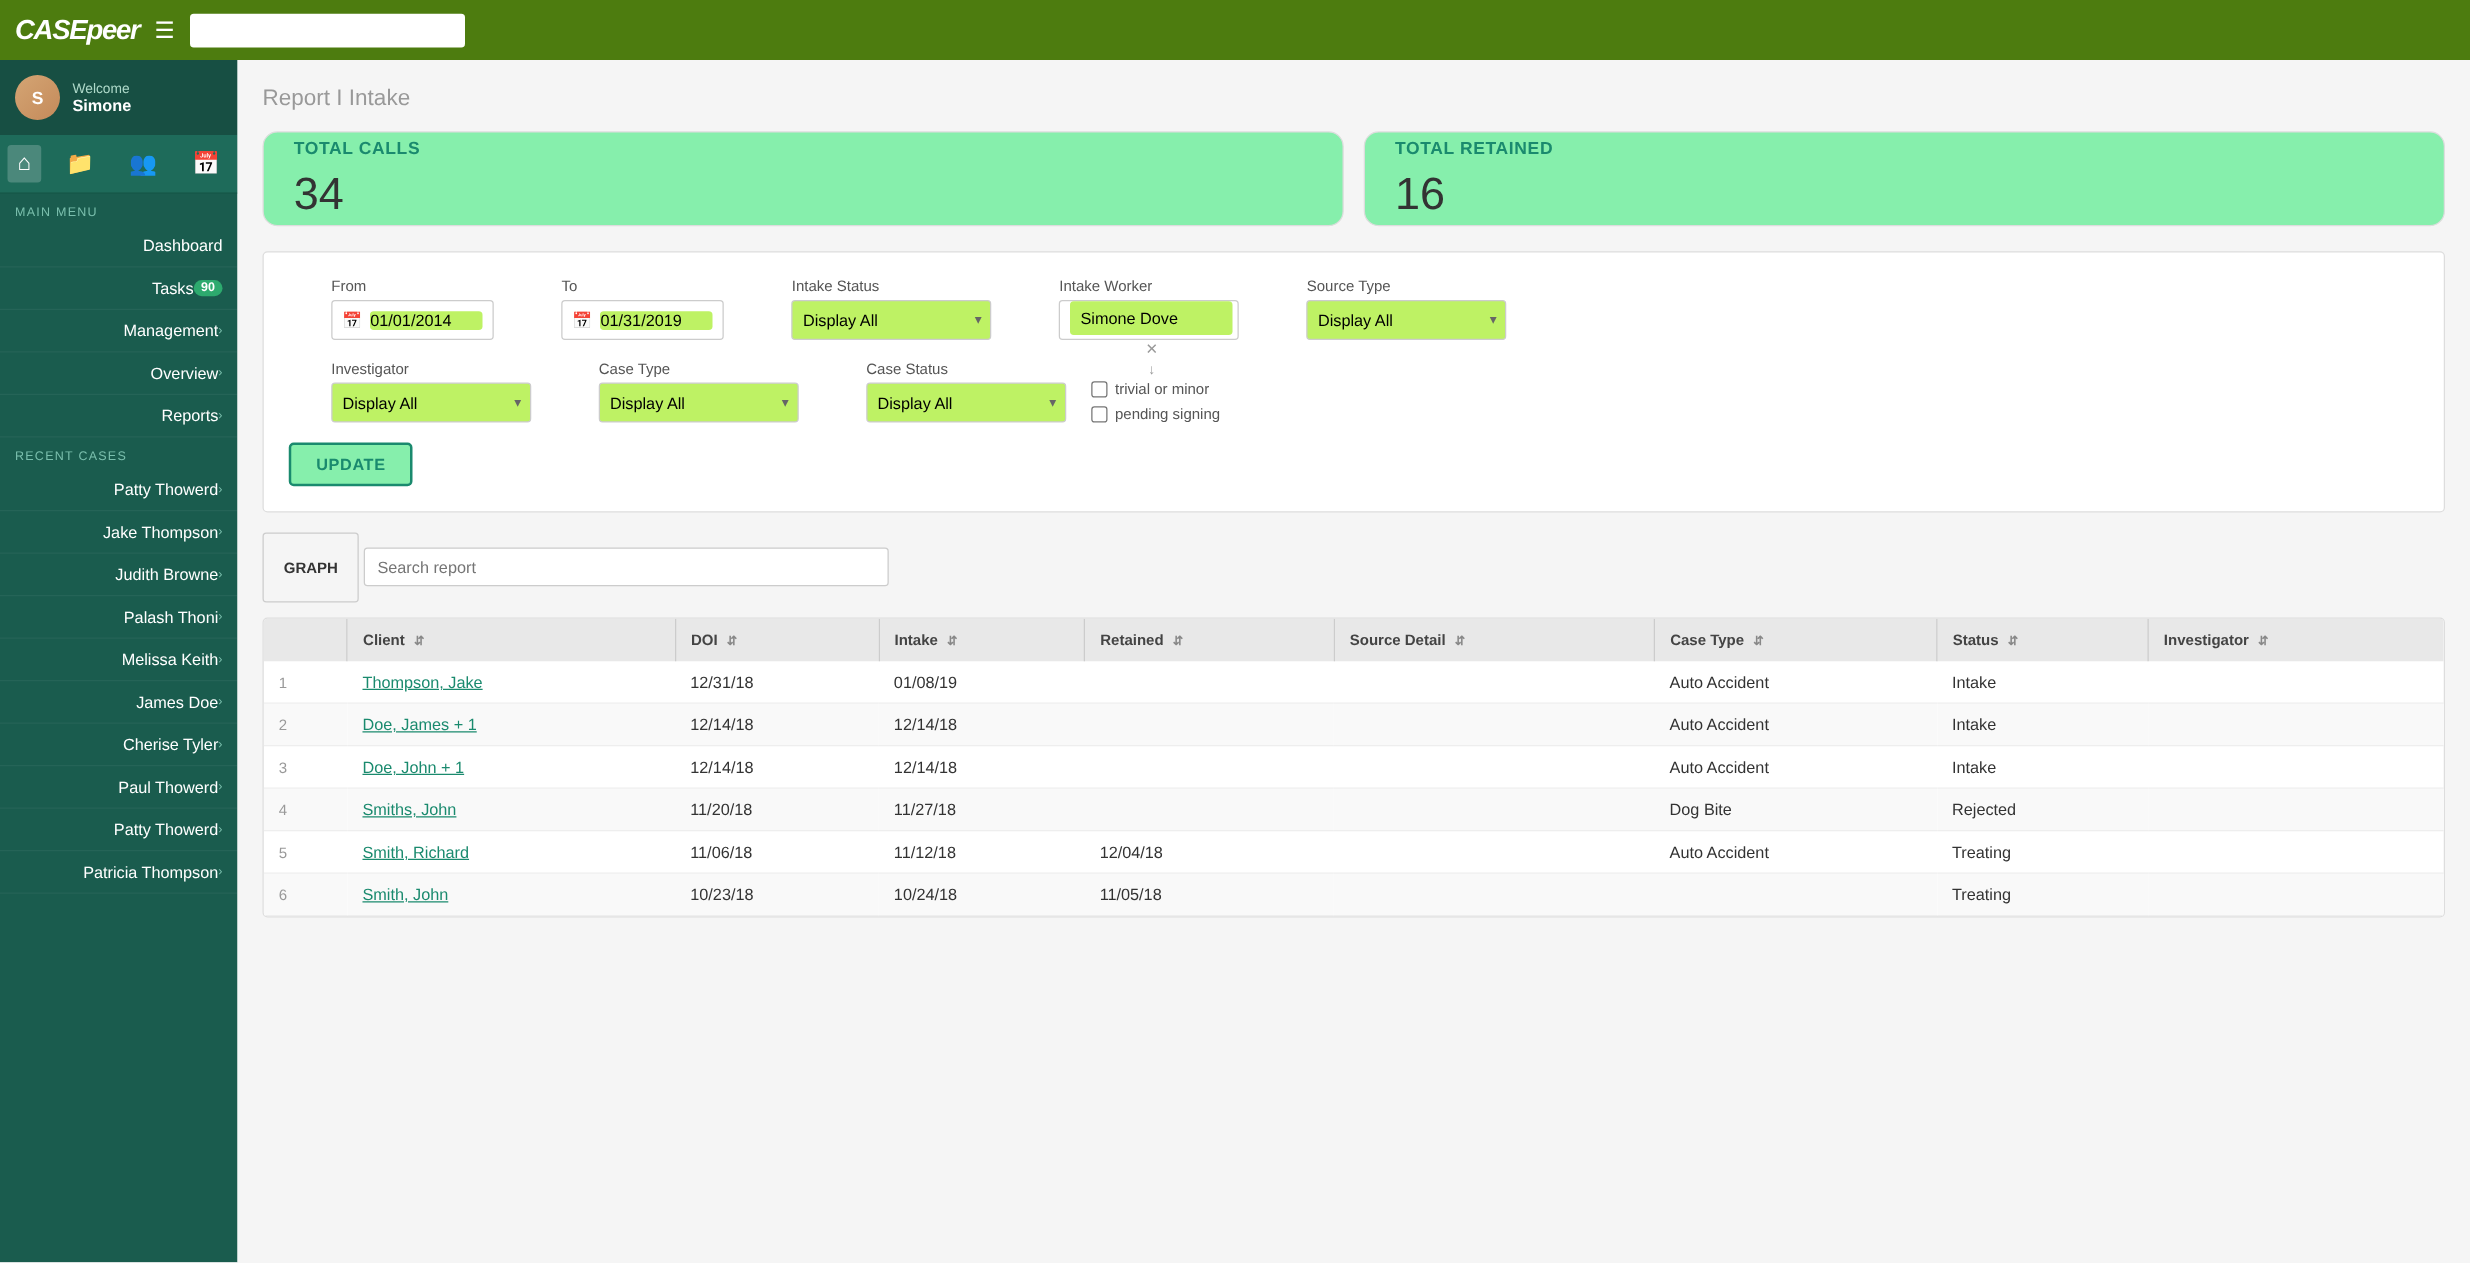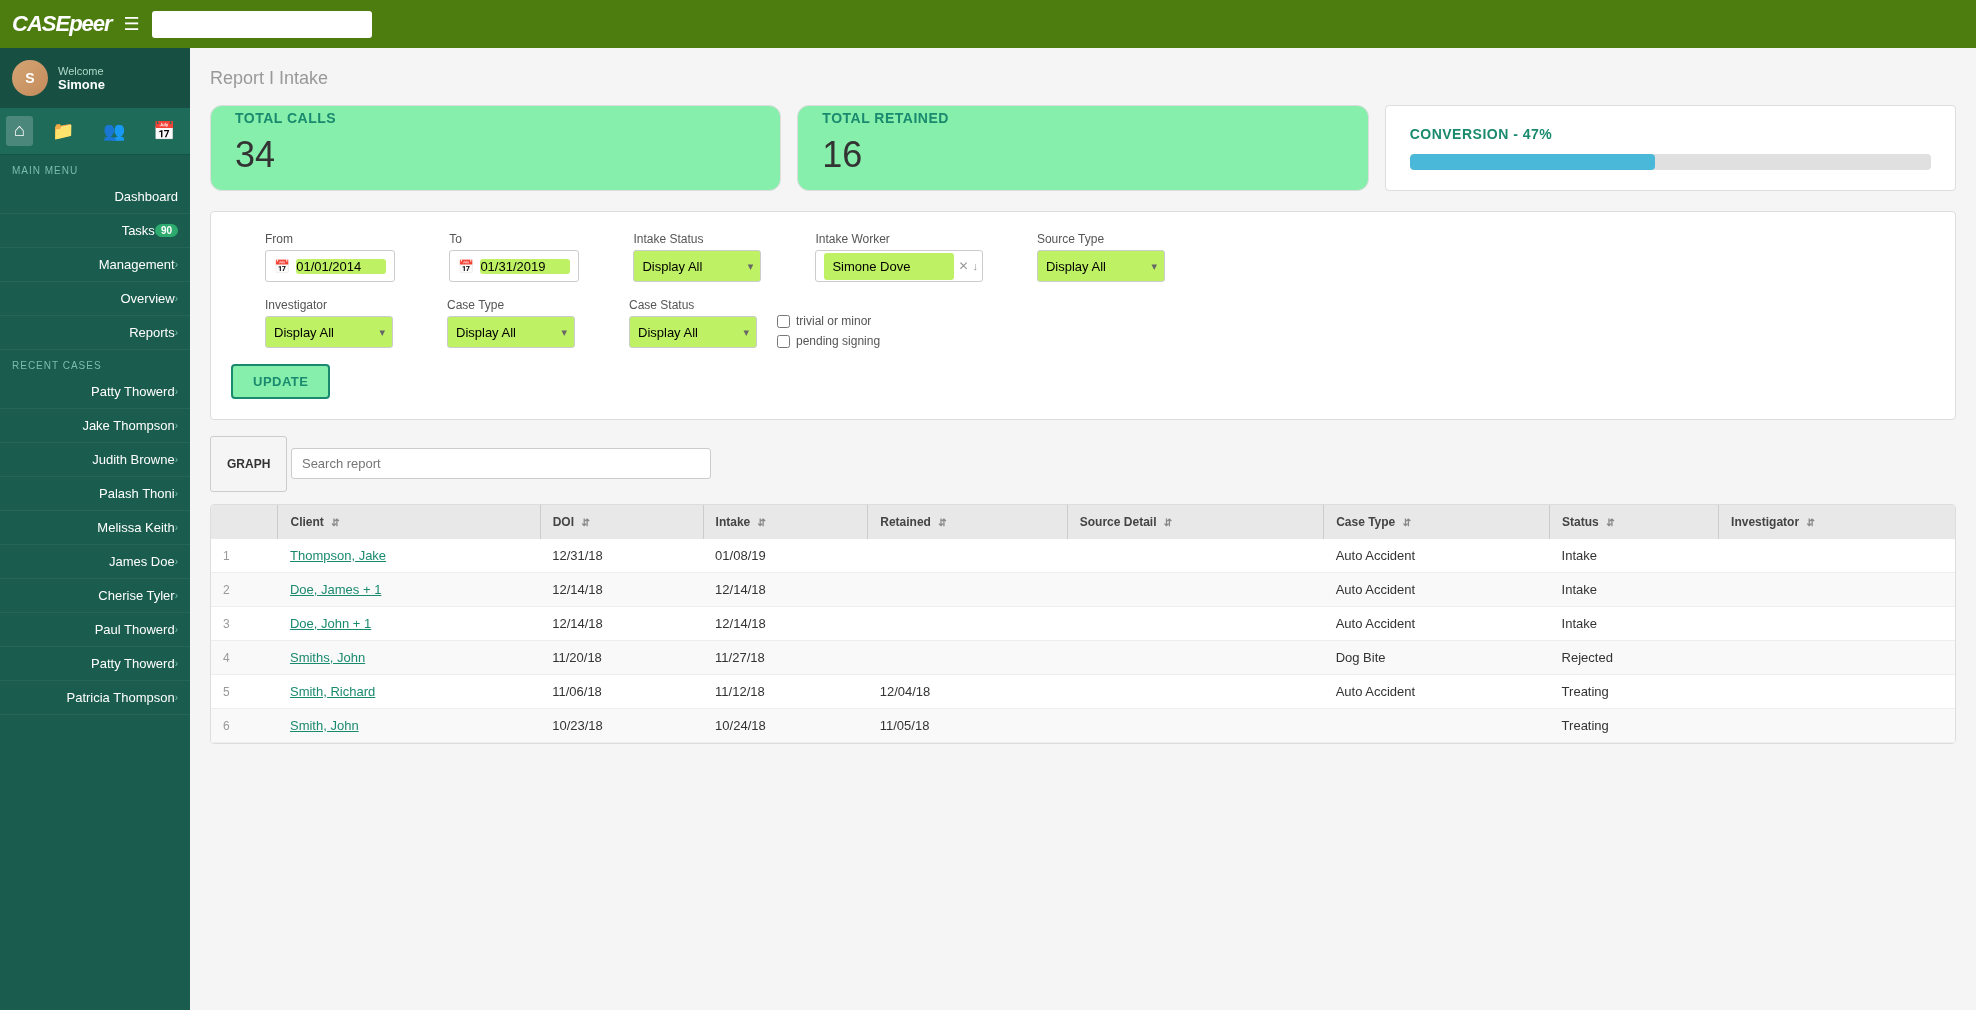--- a/index.html
+++ b/index.html
@@ -231,41 +231,42 @@
       padding: 0;
       height: auto;
     }
     .cal-icon { color: #666; font-size: 13px; }
     .select-wrapper {
       position: relative;
     }
     .select-wrapper select {
       appearance: none;
       padding-right: 24px;
-      width: 128px;
+      width: 160px;
     }
     .select-wrapper::after {
       content: '▾';
       position: absolute;
       right: 8px;
       top: 50%;
       transform: translateY(-50%);
       pointer-events: none;
       color: #666;
       font-size: 11px;
     }
     .intake-worker-wrapper {
       display: flex;
       align-items: center;
       border: 1px solid #ccc;
       border-radius: 3px;
       background: white;
       height: 32px;
       padding: 0 4px 0 8px;
       gap: 4px;
+      flex-direction: column;
     }
     .intake-worker-wrapper input {
       border: none;
       outline: none;
       font-size: 13px;
       flex: 1;
       height: auto;
     }
     .intake-clear { color: #999; cursor: pointer; font-size: 12px; }
     .intake-arrow { color: #999; cursor: pointer; font-size: 11px; }
@@ -463,26 +464,20 @@
 
     
     <div class="stats-row">
       <div class="stat-card">
         <div class="stat-label">TOTAL CALLS</div>
         <div class="stat-value">34</div>
       </div>
       <div class="stat-card">
         <div class="stat-label">TOTAL RETAINED</div>
         <div class="stat-value">16</div>
-      </div>
-      <div class="conversion-card">
-        <div class="conversion-label">CONVERSION - 47%</div>
-        <div class="progress-bar-bg">
-          <div class="progress-bar-fill" id="progress-fill" style="width: 47%;"></div>
-        </div>
       </div>
     </div>
 
     
     <div class="filter-section">
       <div class="filter-row">
         <div class="filter-group">
           <label>From</label>
           <div class="date-input-wrapper">
             <span class="cal-icon">📅</span>

